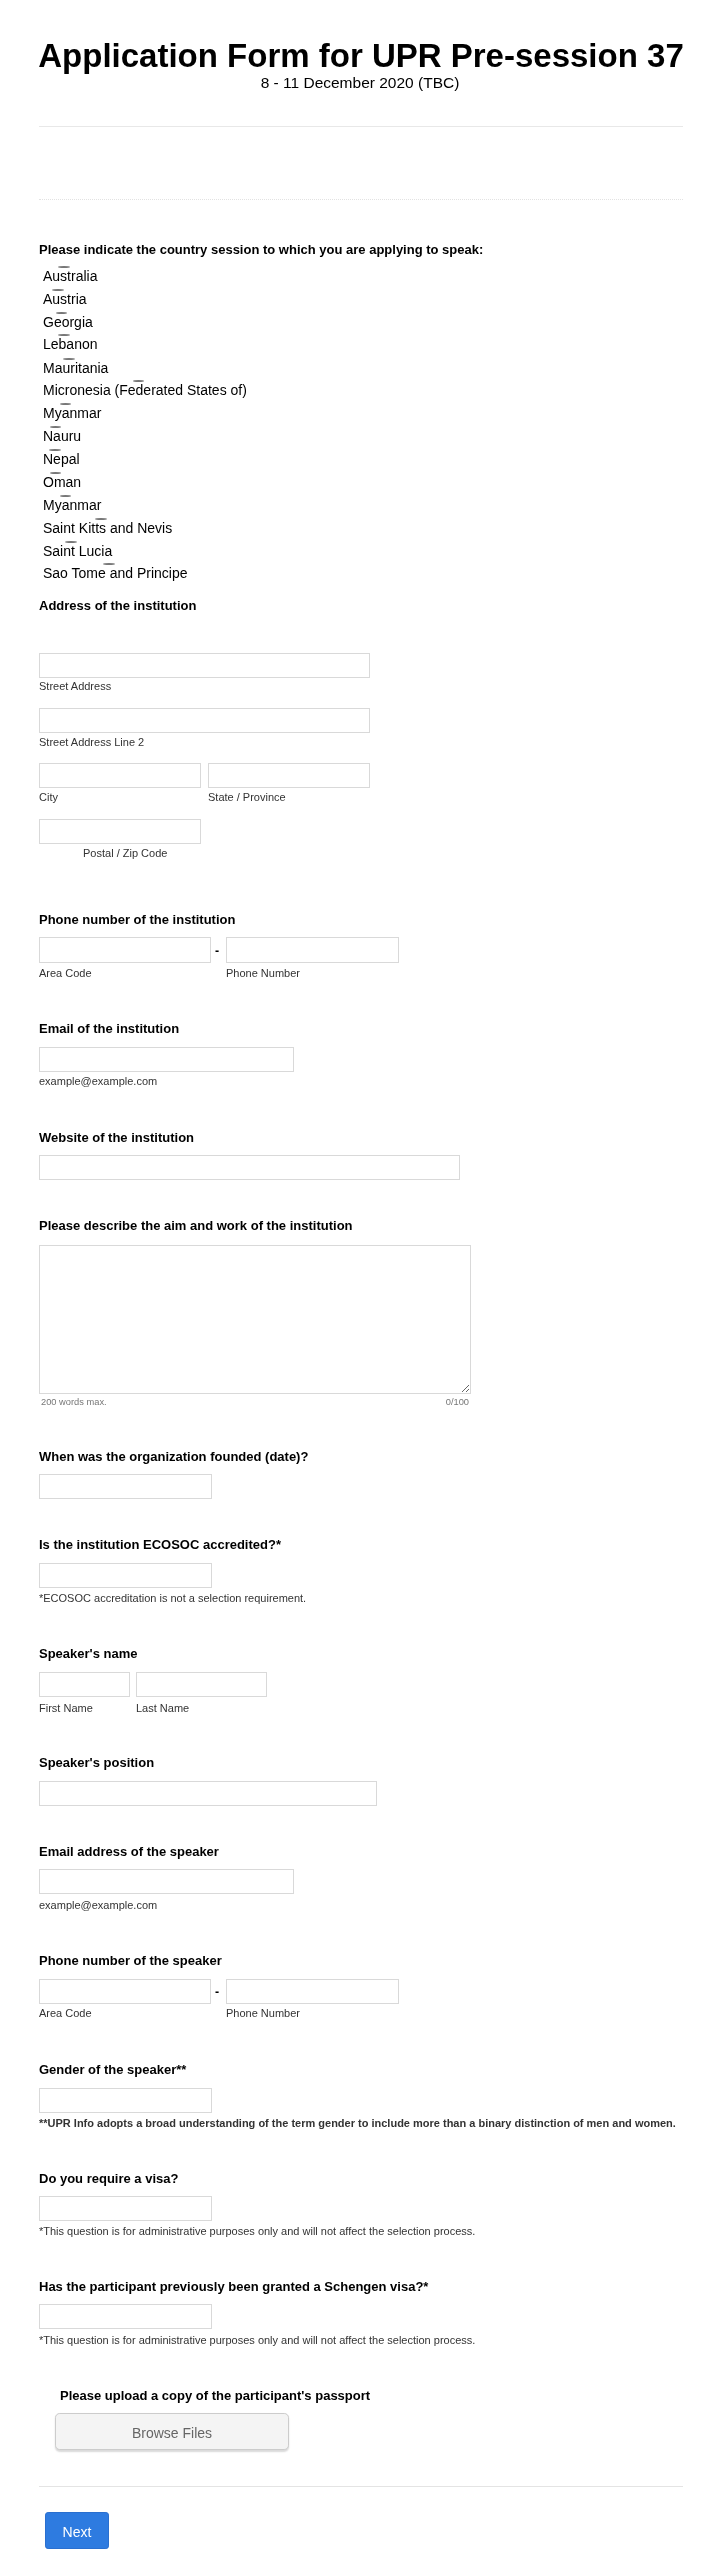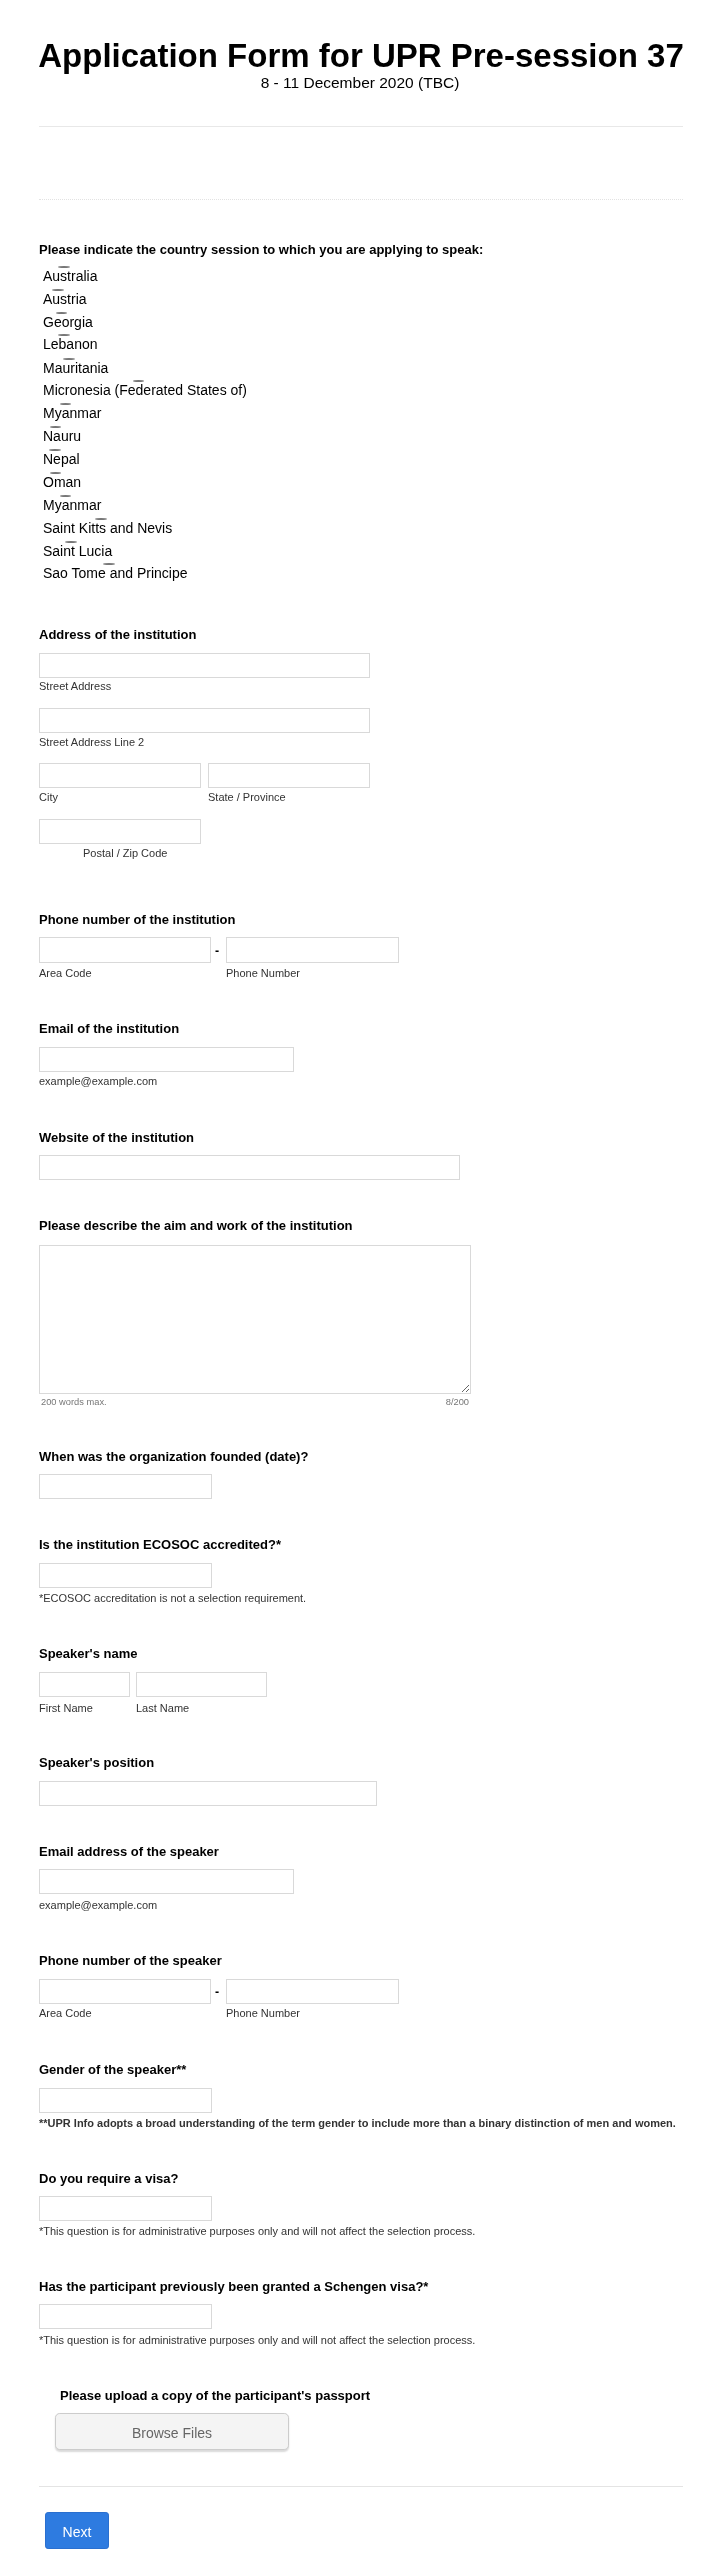--- a/index.html
+++ b/index.html
@@ -82,21 +82,21 @@
   <label class="abs radio-row" style="top:541px;">
       <span class="radio"></span>
       <span class="radio-label">Saint Lucia</span>
     </label>
   <label class="abs radio-row" style="top:563px;">
       <span class="radio"></span>
       <span class="radio-label">Sao Tome and Principe</span>
     </label>
 </div>
 
-<div class="abs q" style="top:627px;">Address of the institution</div>
+<div class="abs q" style="top:598px;">Address of the institution</div>
 <input class="abs inp" style="left: 39px; top: 653px; width: 331px; height: 25px;" type="text">
 <div class="abs sub" style="left:39px; top:680px;">Street Address</div>
 <input class="abs inp" style="left: 39px; top: 708px; width: 331px; height: 25px;" type="text">
 <div class="abs sub" style="left:39px; top:736px;">Street Address Line 2</div>
 <input class="abs inp" style="left: 39px; top: 763px; width: 162px; height: 25px;" type="text">
 <div class="abs sub" style="left:39px; top:791px;">City</div>
 <input class="abs inp" style="left: 208px; top: 763px; width: 162px; height: 25px;" type="text">
 <div class="abs sub" style="left:208px; top:791px;">State / Province</div>
 <input class="abs inp" style="left: 39px; top: 819px; width: 162px; height: 25px;" type="text">
 <div class="abs sub" style="left:39px; top:847px;padding-left:44px;">Postal / Zip Code</div>
@@ -111,21 +111,21 @@
 <div class="abs q" style="top:1021px;">Email of the institution</div>
 <input class="abs inp" style="left: 39px; top: 1047px; width: 255px; height: 25px;" type="email">
 <div class="abs sub" style="left:39px; top:1075px;">example@example.com</div>
 
 <div class="abs q" style="top:1130px;">Website of the institution</div>
 <input class="abs inp" style="left: 39px; top: 1155px; width: 421px; height: 25px;" type="text">
 
 <div class="abs q" style="top:1218px;">Please describe the aim and work of the institution</div>
 <textarea class="abs inp" style="left: 39px; top: 1245px; width: 432px; height: 149px;"></textarea>
 <div class="abs small-grey" style="left:41px; top:1397px;">200 words max.</div>
-<div class="abs small-grey" style="left:435px; width:34px; text-align:right; top:1397px;">8/200</div>
+<div class="abs small-grey" style="left:435px; width:34px; text-align:right; top:1397px;">0/100</div>
 
 <div class="abs q" style="top:1449px;">When was the organization founded (date)?</div>
 <input class="abs inp" style="left: 39px; top: 1474px; width: 173px; height: 25px;" type="text">
 
 <div class="abs q" style="top:1537px;">Is the institution ECOSOC accredited?*</div>
 <input class="abs inp" style="left: 39px; top: 1563px; width: 173px; height: 25px;" type="text">
 <div class="abs note" style="left:39px; top:1592px;">*ECOSOC accreditation is not a selection requirement.</div>
 
 <div class="abs q" style="top:1646px;">Speaker's name</div>
 <input class="abs inp" style="left: 39px; top: 1672px; width: 91px; height: 25px;" type="text">

